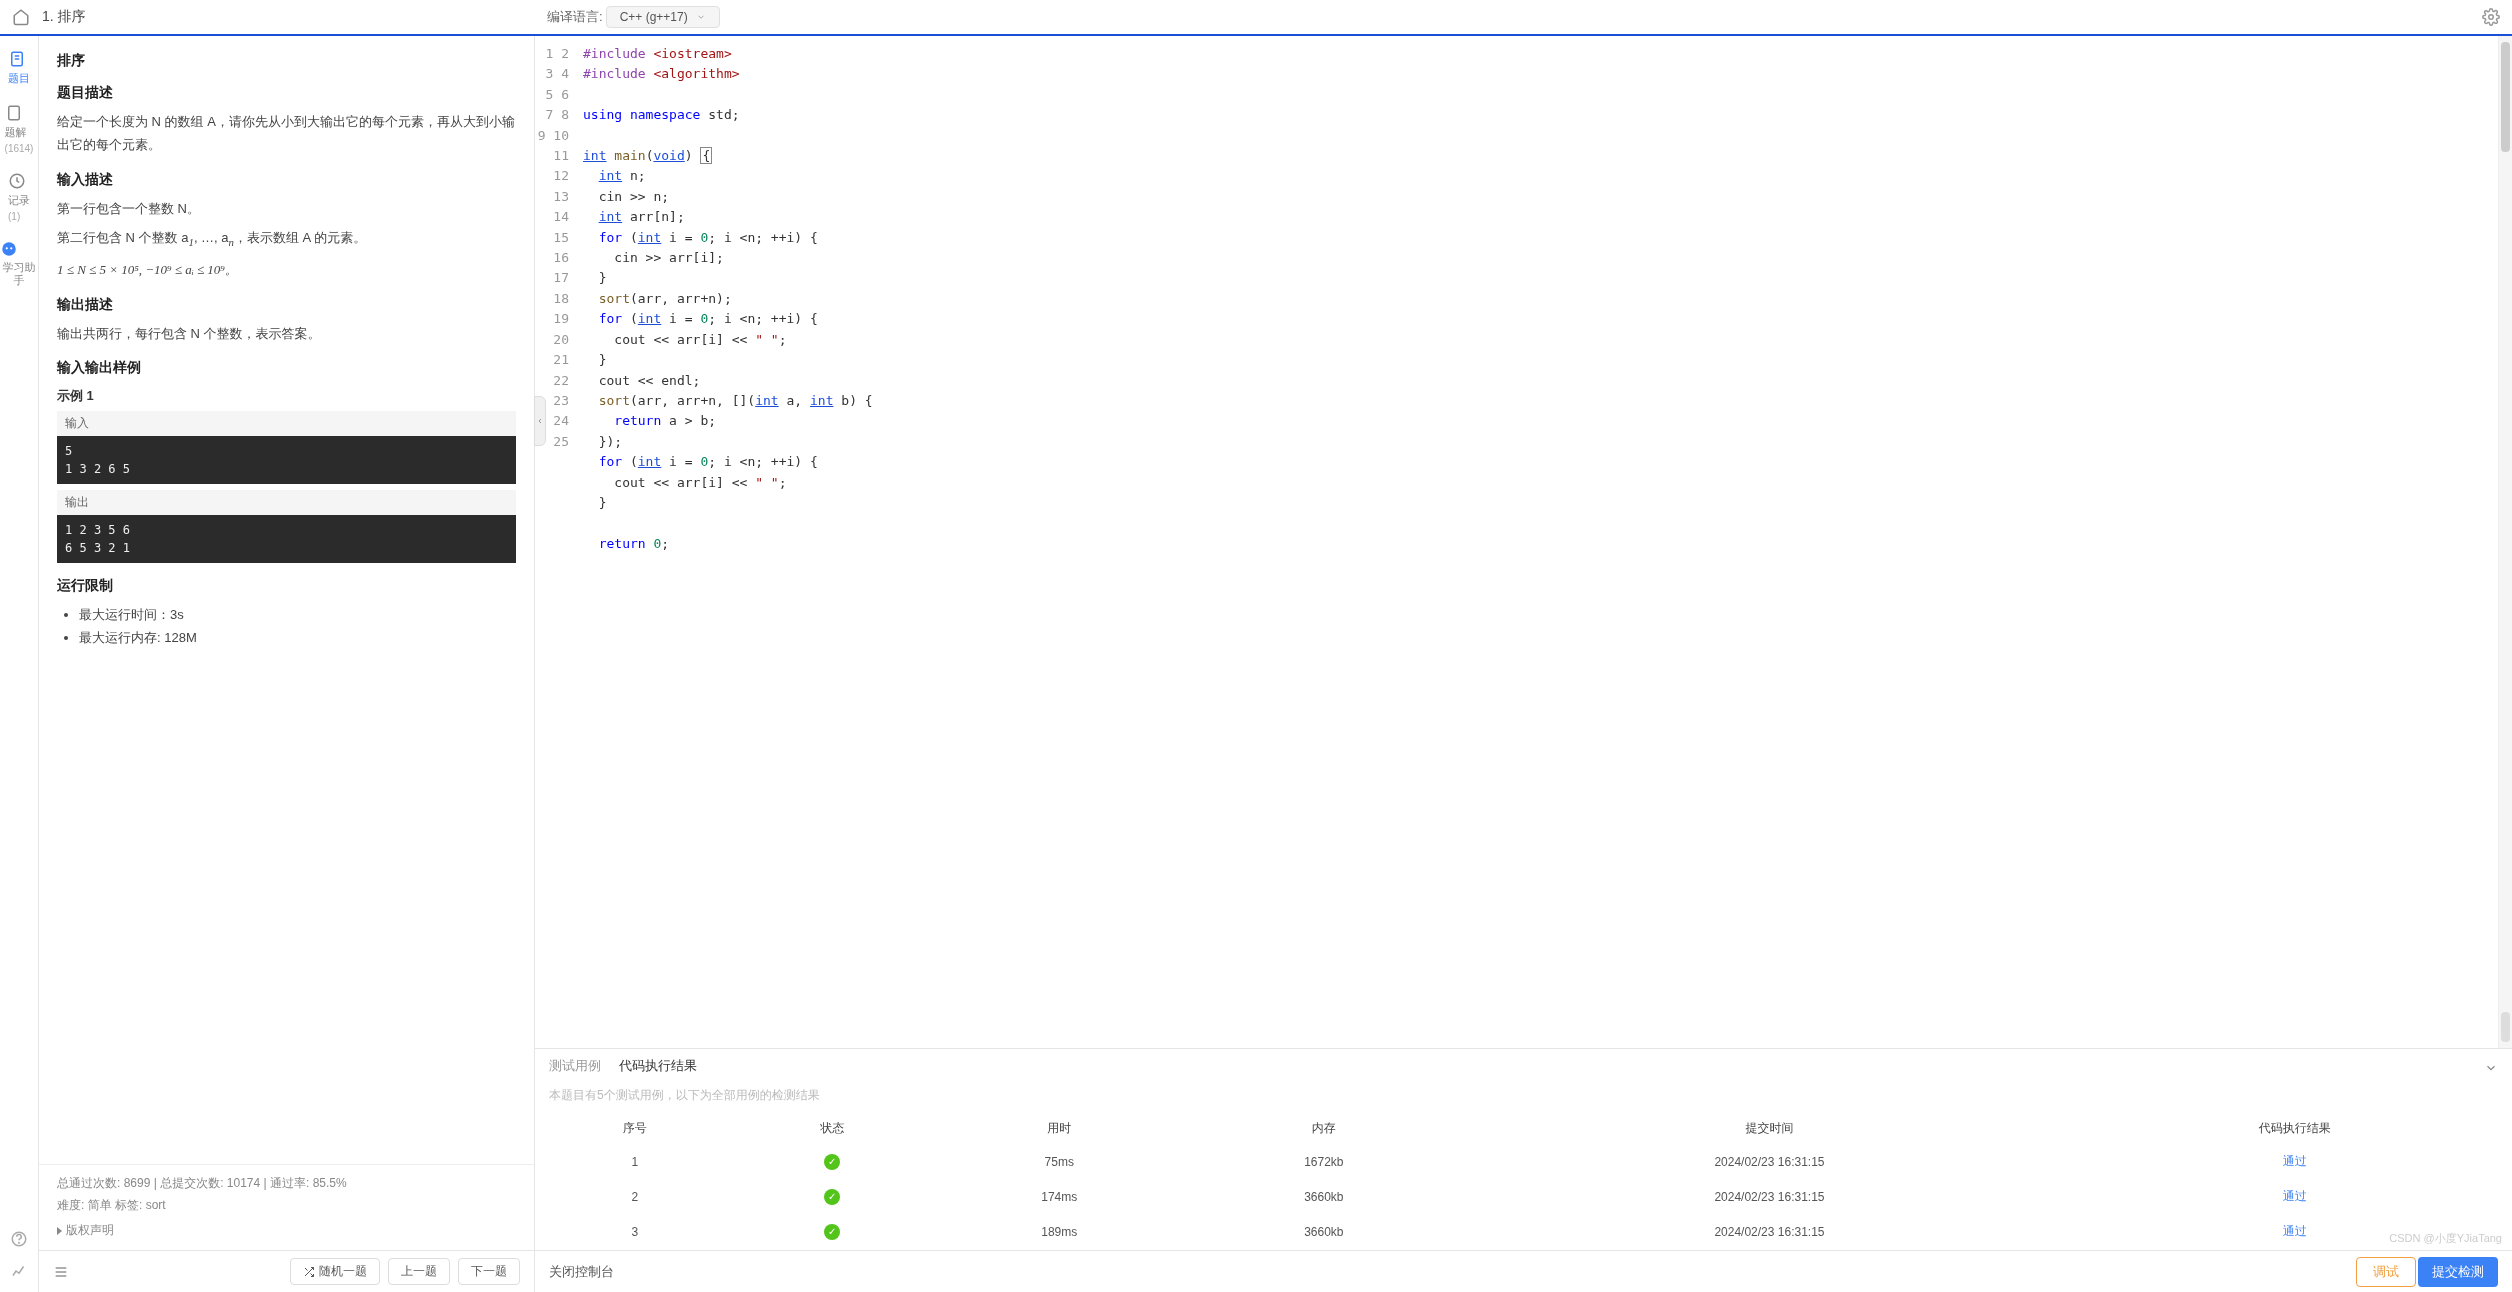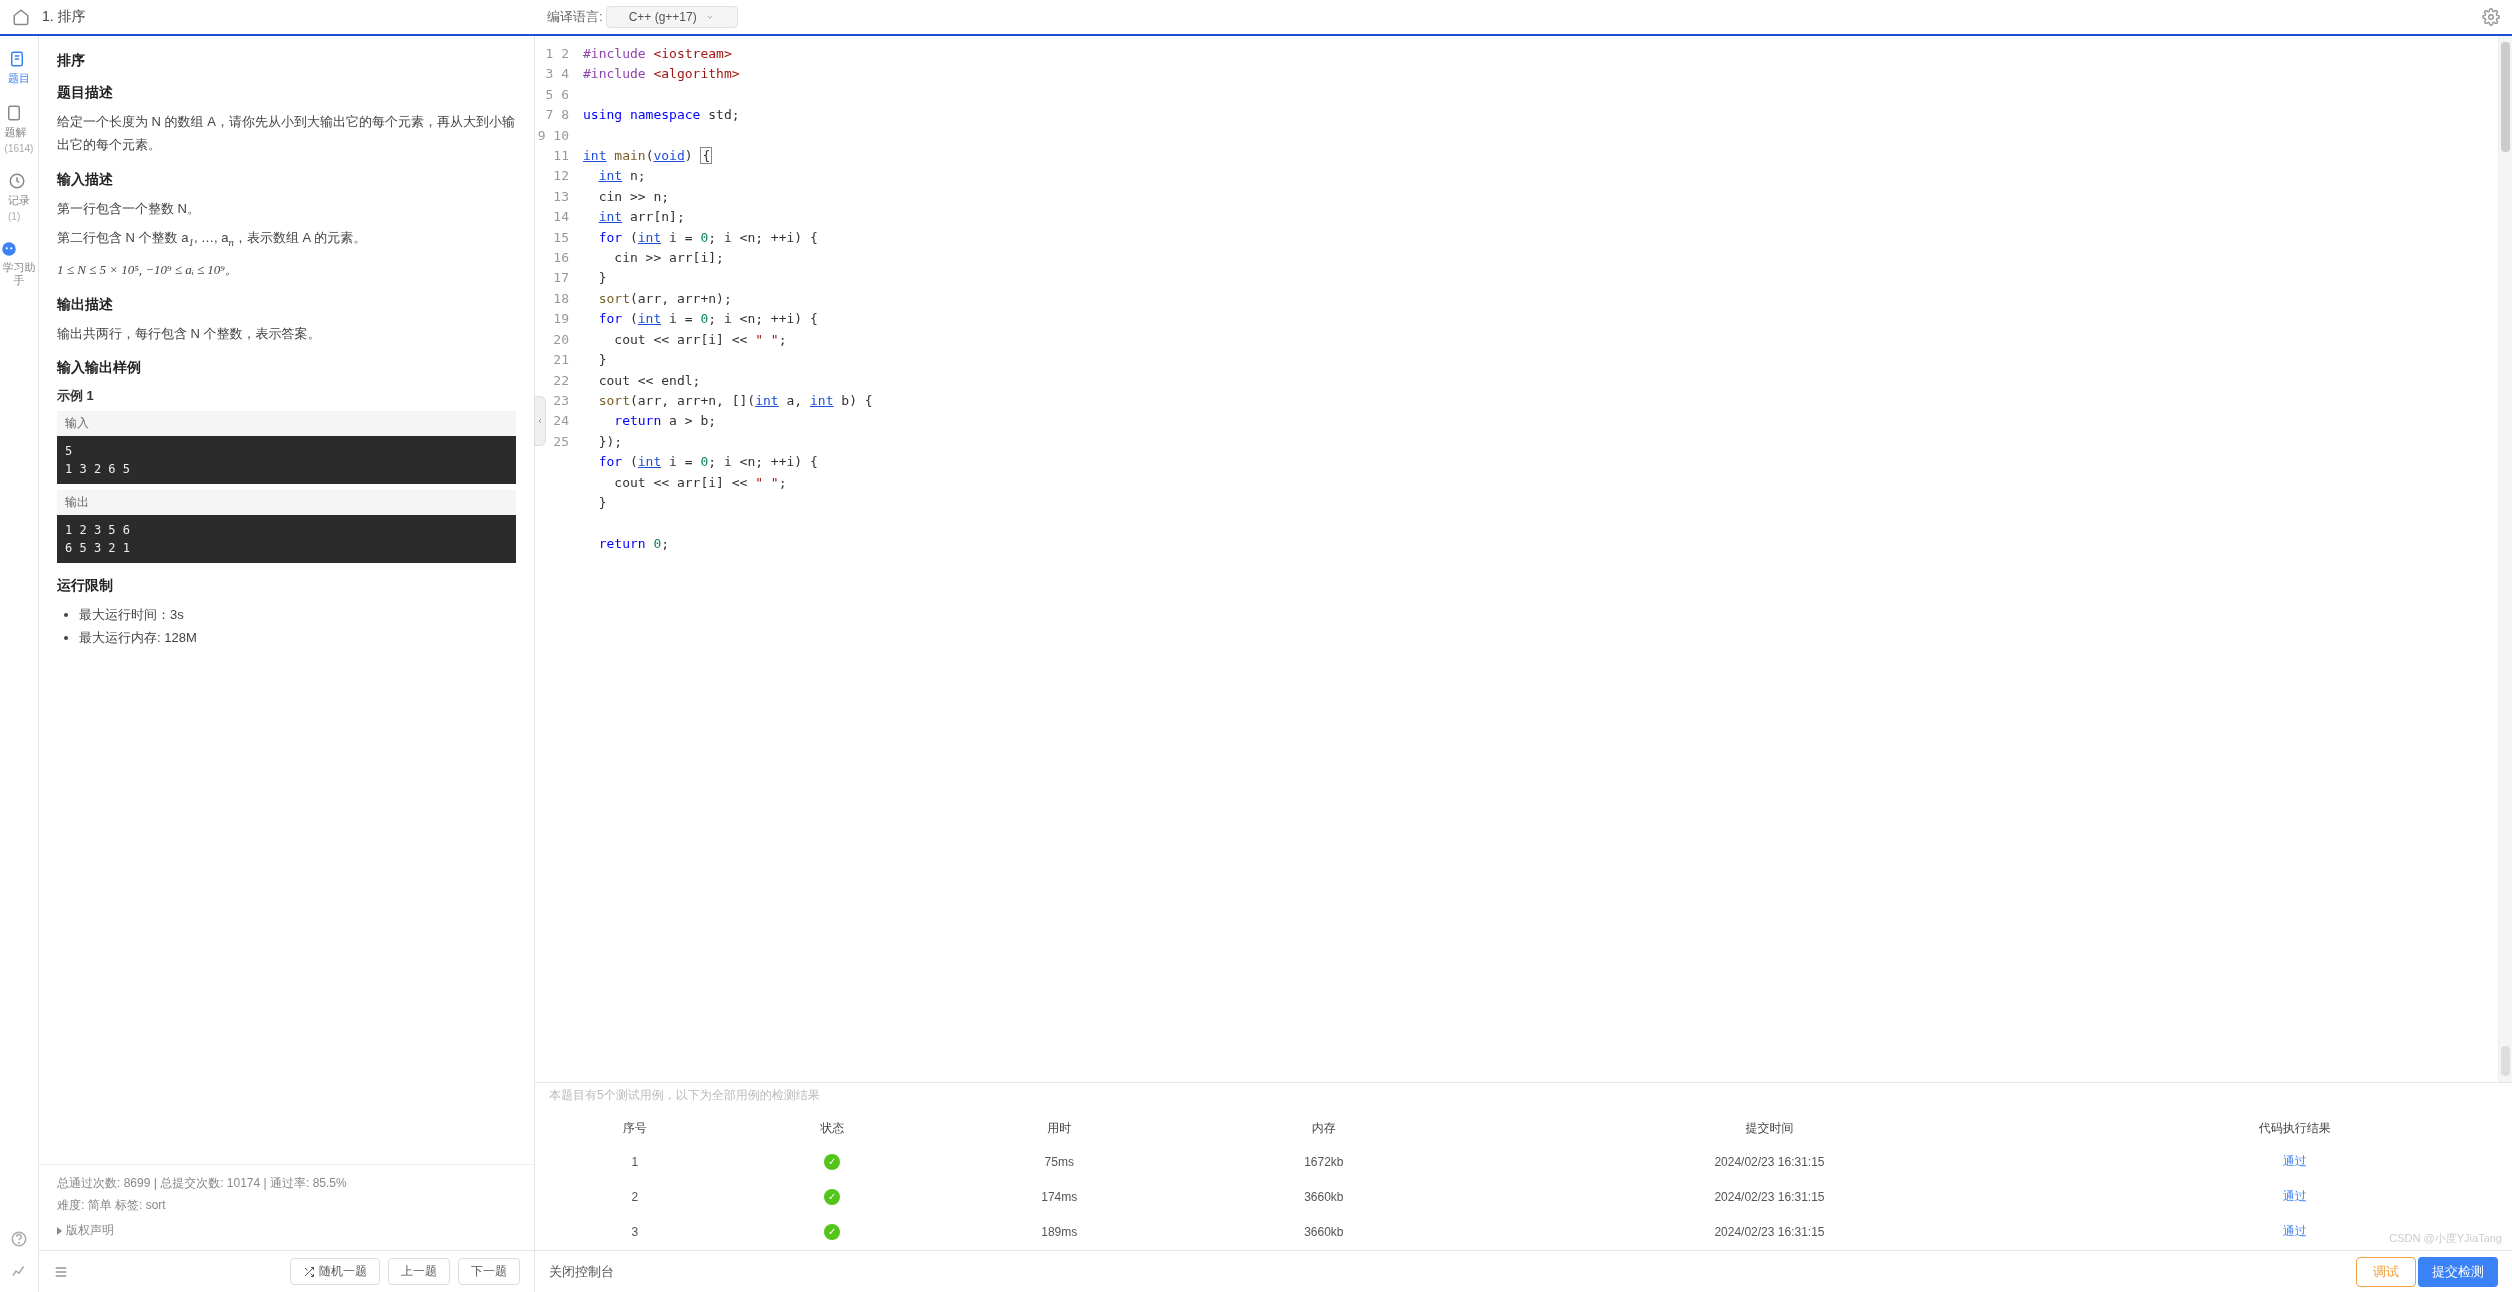--- a/index.html
+++ b/index.html
@@ -4,21 +4,21 @@
 <style>
 * { margin: 0; padding: 0; box-sizing: border-box; }
 body { font-family: -apple-system, BlinkMacSystemFont, "Segoe UI", "PingFang SC", "Microsoft YaHei", sans-serif; font-size: 13px; color: #333; background: #fff; overflow: hidden; }
 .app { display: flex; flex-direction: column; height: 100vh; }
 .topbar { display: flex; align-items: center; height: 36px; border-bottom: 2px solid #1d4ed8; padding: 0 12px; }
 .topbar-left { display: flex; align-items: center; gap: 12px; flex: 0 0 535px; }
 .home-icon { width: 18px; height: 18px; color: #888; cursor: pointer; }
 .problem-title { font-size: 14px; color: #444; }
 .topbar-right { display: flex; align-items: center; gap: 3px; flex: 1; }
 .lang-label { color: #666; font-size: 13px; }
-.lang-select { display: flex; align-items: center; gap: 8px; background: #f5f5f5; border: 1px solid #e0e0e0; border-radius: 4px; padding: 3px 22px; color: #555; cursor: pointer; font-size: 12px; }
+.lang-select { display: flex; align-items: center; gap: 8px; background: #f5f5f5; border: 1px solid #e0e0e0; border-radius: 4px; padding: 3px 13px; color: #555; cursor: pointer; font-size: 12px; }
 .chevron-down { width: 10px; height: 10px; color: #999; }
 .topbar-spacer { flex: 1; }
 .gear-icon { width: 18px; height: 18px; color: #999; cursor: pointer; }
 .body { display: flex; flex: 1; overflow: hidden; }
 .sidebar { width: 39px; border-right: 1px solid #e5e5e5; display: flex; flex-direction: column; align-items: center; padding-top: 14px; gap: 18px; }
 .sidebar-item { display: flex; flex-direction: column; gap: 3px; cursor: pointer; color: #888; font-size: 11px; }
 .sidebar-item.active { color: #3b82f6; }
 .sidebar-icon { width: 18px; height: 18px; }
 .sidebar-count { font-size: 10px; color: #aaa; }
 .sidebar-bottom { margin-top: auto; margin-bottom: 12px; display: flex; flex-direction: column; gap: 14px; align-items: center; }
@@ -258,20 +258,27 @@
 
   <span class="c-kw">return</span> <span class="c-nu">0</span>;
 </div>
         <div class="right-scroll">
           <div class="scroll-thumb" style="top:6px;height:110px"></div>
           <div class="scroll-thumb" style="bottom:6px;height:30px;background:#ddd"></div>
         </div>
       </div>
 
       <div class="console">
+        <div class="console-tabs">
+          <span class="console-tab">测试用例</span>
+          <span class="console-tab active">代码执行结果</span>
+          <svg class="console-collapse" width="14" height="14" viewBox="0 0 24 24" fill="none" stroke="#888" stroke-width="2">
+              <polyline points="6 9 12 15 18 9"></polyline>
+            </svg>
+        </div>
         <div class="console-info">本题目有5个测试用例，以下为全部用例的检测结果</div>
         <table class="result-table">
           <thead>
               <tr>
             <th>序号</th>
             <th>状态</th>
             <th>用时</th>
             <th>内存</th>
             <th>提交时间</th>
             <th>代码执行结果</th>

